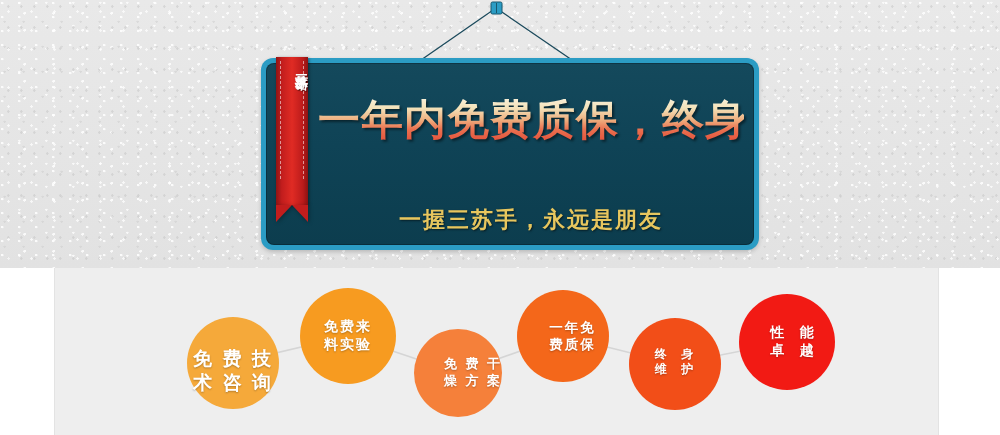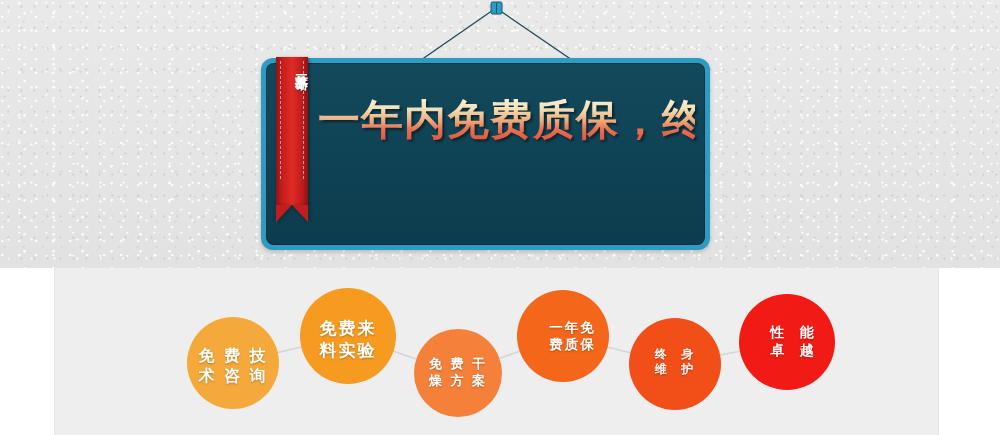--- a/index.html
+++ b/index.html
@@ -34,21 +34,21 @@
   }
 
   
   #hanger { position: absolute; left: 0; top: 0; width: 1000px; height: 70px; }
 
   
   #banner {
     position: absolute;
     left: 261px;
     top: 58px;
-    width: 449px;
+    width: 498px;
     height: 192px;
     border-radius: 12px;
     background: #2b9cc4;
     padding: 5px;
     box-sizing: border-box;
     box-shadow: 0 2px 4px rgba(0,0,0,.18);
   }
   #banner-inner {
     width: 100%;
     height: 100%;
@@ -188,20 +188,21 @@
 <div id="banner">
   <div id="banner-inner">
 
     <div id="ribbon">
       <div id="ribbon-text">三苏承诺</div>
       <div id="ribbon-tail"></div>
     </div>
 
     <div id="headline">一年内免费质保，终身维护</div>
 
+    <div id="subtitle">一握三苏手，永远是朋友</div>
   </div>
 </div>
 
 <div id="bottom-panel"></div>
 
 <svg id="circles-svg" viewBox="0 0 1000 167">
   <g id="connectors">
       <line x1="233" y1="95" x2="348" y2="68" stroke="#d5d5d5" stroke-width="1.6"></line>
       <line x1="348" y1="68" x2="458" y2="105" stroke="#d5d5d5" stroke-width="1.6"></line>
       <line x1="458" y1="105" x2="563" y2="68" stroke="#d5d5d5" stroke-width="1.6"></line>
@@ -212,25 +213,25 @@
       <circle cx="233" cy="95" r="46" fill="#f5a93a"></circle>
       <circle cx="348" cy="68" r="48" fill="#f79b20"></circle>
       <circle cx="458" cy="105" r="44" fill="#f5803a"></circle>
       <circle cx="563" cy="68" r="46" fill="#f4671a"></circle>
       <circle cx="675" cy="96" r="46" fill="#f24e18"></circle>
       <circle cx="787" cy="74" r="48" fill="#f21a14"></circle>
     </g>
 </svg>
 
 <div id="bubble-labels">
-    <div class="bubble-label" style="font-size: 16px; width: 92px; left: 187px; top: 345.72px;">免 费 技
+    <div class="bubble-label" style="font-size: 19px; width: 92px; left: 187px; top: 345.72px;">免 费 技
 术 咨 询</div>
-    <div class="bubble-label" style="font-size: 17px; width: 96px; left: 300px; top: 318.08px;">免费来
+    <div class="bubble-label" style="font-size: 14px; width: 96px; left: 300px; top: 318.08px;">免费来
 料实验</div>
-    <div class="bubble-label" style="font-size: 13px; width: 88px; left: 414px; top: 356.36px;">免 费 干
+    <div class="bubble-label" style="font-size: 13px; width: 88px; left: 414px; top: 356.36px; text-align: right;">免 费 干
 燥 方 案</div>
     <div class="bubble-label" style="font-size: 13.5px; width: 111px; left: 517px; top: 318.72px;">一年免
 费质保</div>
     <div class="bubble-label" style="font-size: 12px; width: 92px; left: 629px; top: 346.72px;">终  身
 维  护</div>
     <div class="bubble-label" style="font-size: 14px; width: 108px; left: 739px; top: 324.08px;">性  能
 卓  越</div>
   </div>
 
 </body></html>

